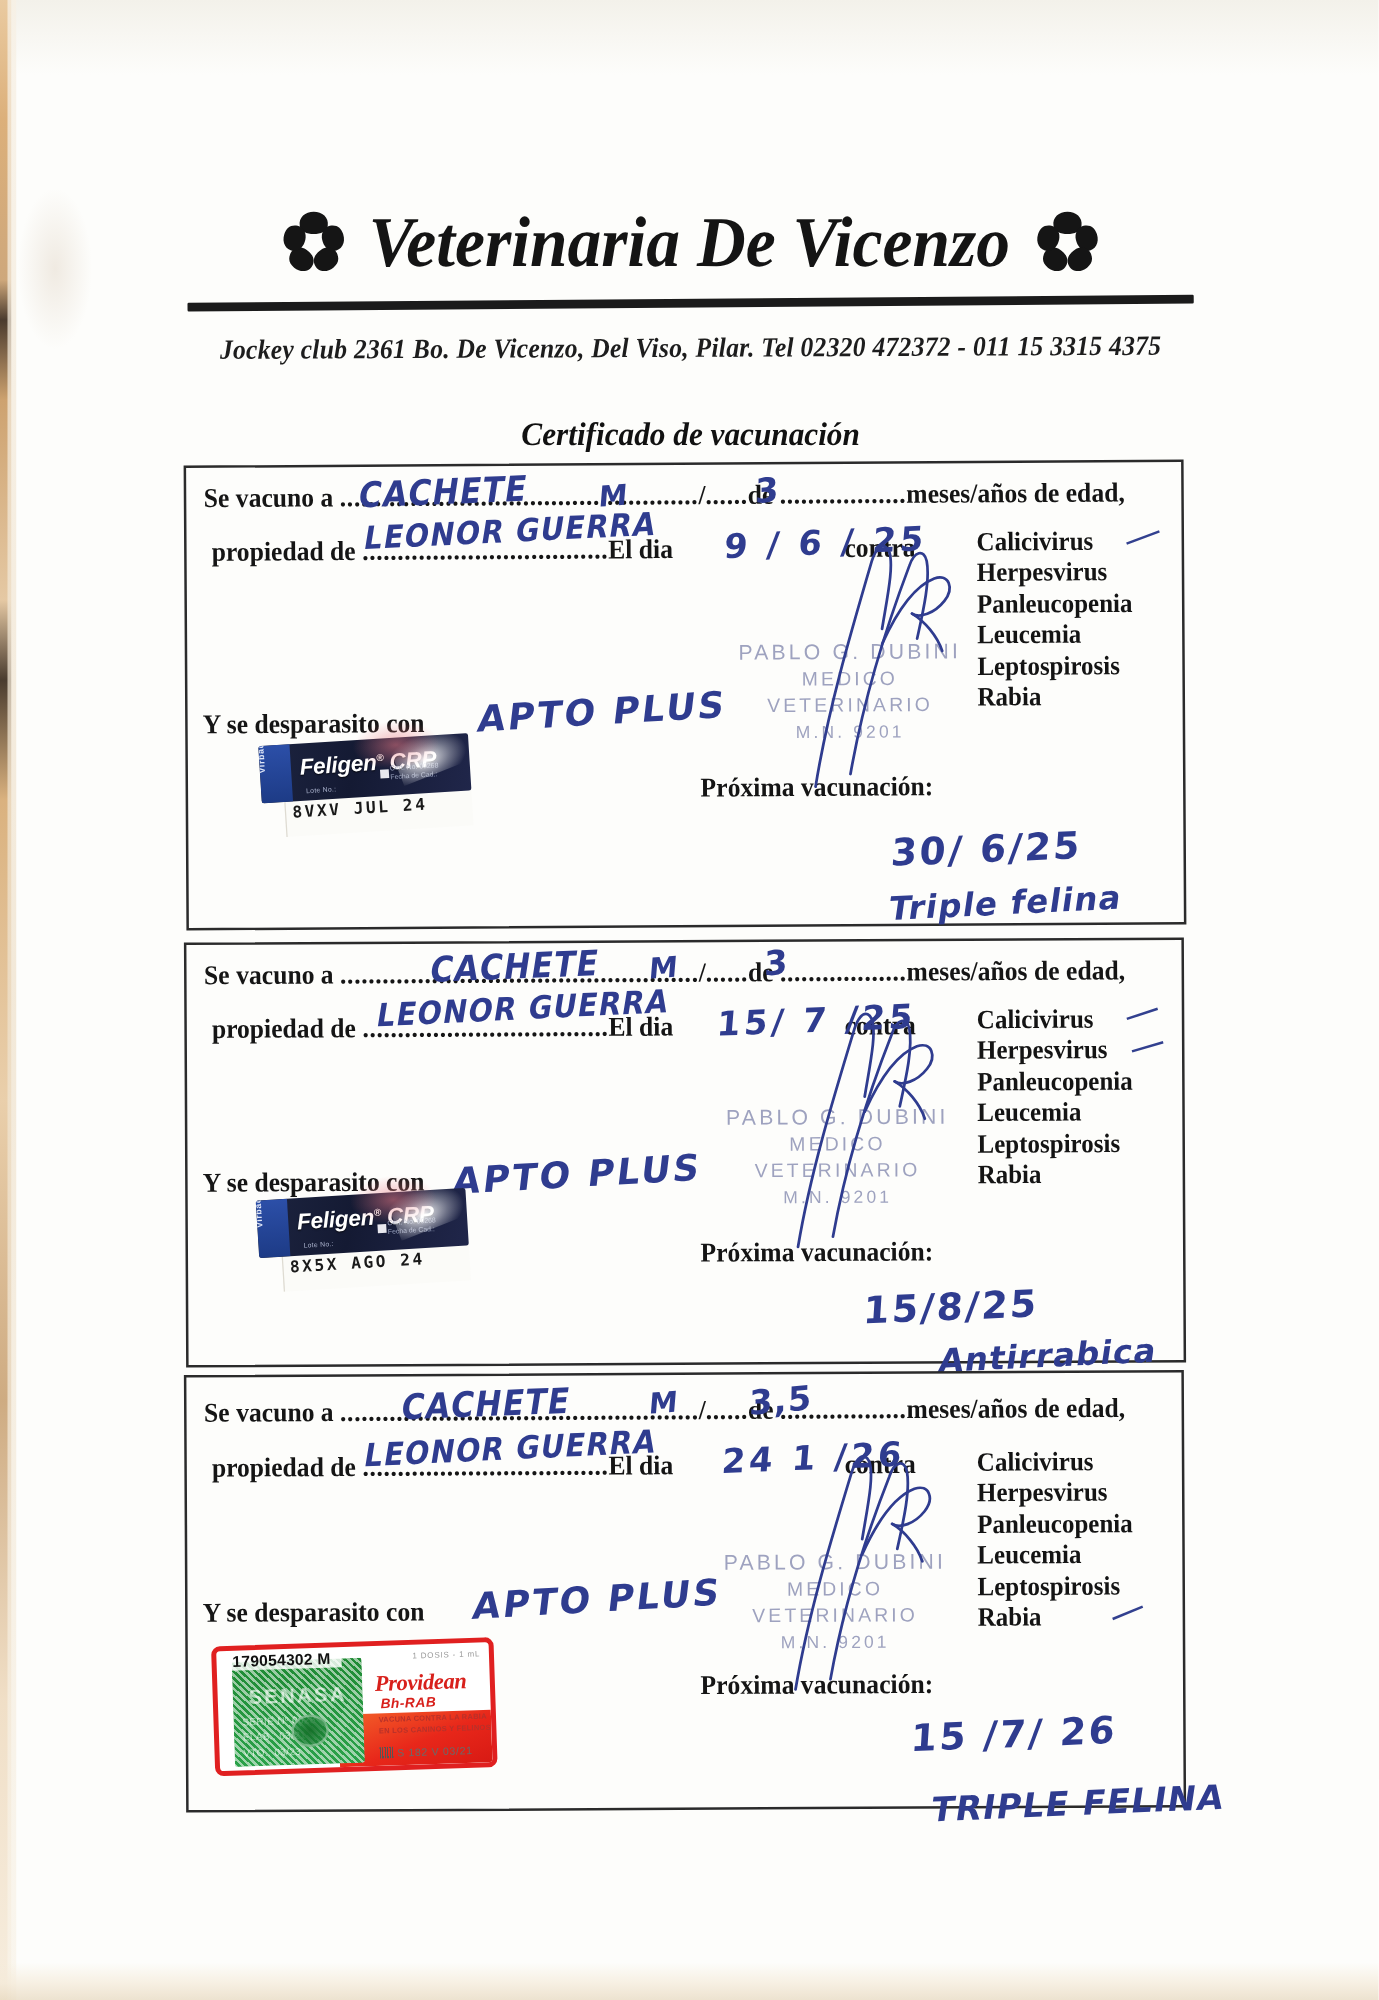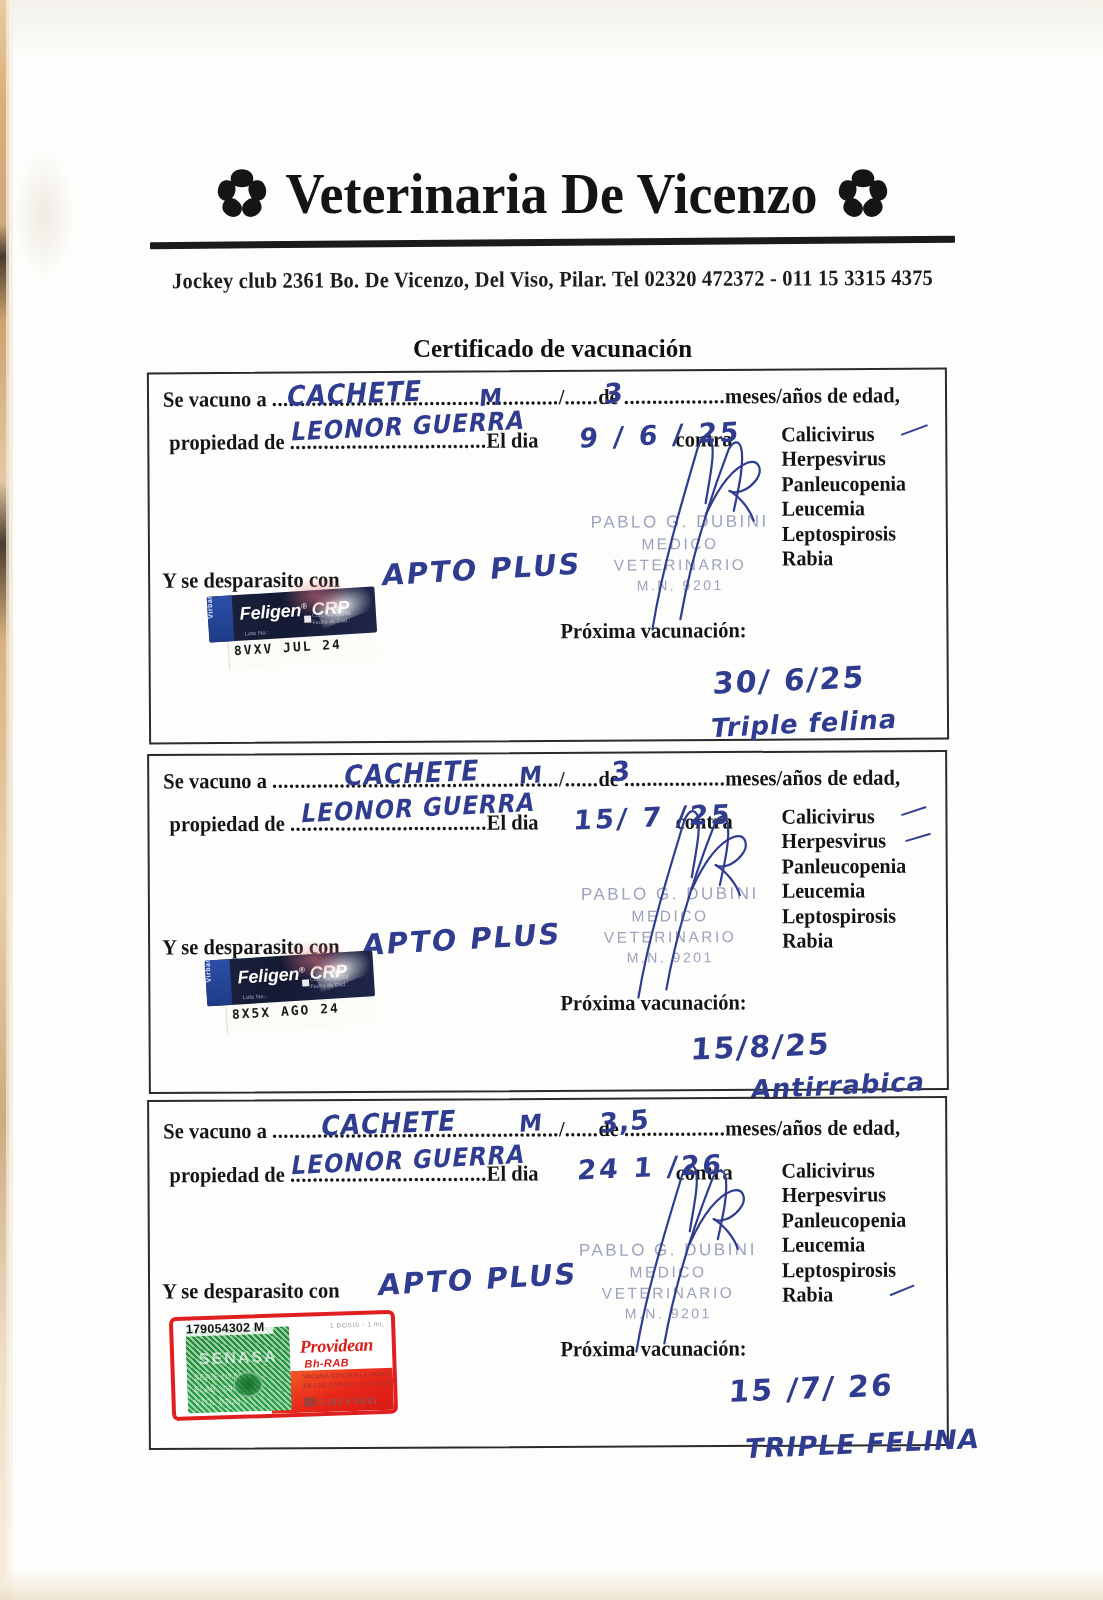--- a/index.html
+++ b/index.html
@@ -54,20 +54,21 @@
     position: absolute;
     left: 0; top: 0; width: 1103px; height: 60px;
     background: linear-gradient(to bottom, #f3f1ea, rgba(255,255,255,0));
   }
 
   
   .header {
     position: absolute;
     left: 150px; top: 155px;
     width: 805px;
+    font-style: italic;
   }
   .brand-row {
     display: flex;
     align-items: center;
     justify-content: center;
     gap: 18px;
     height: 78px;
   }
   .brand-title {
     font-family: "Liberation Serif", serif;

